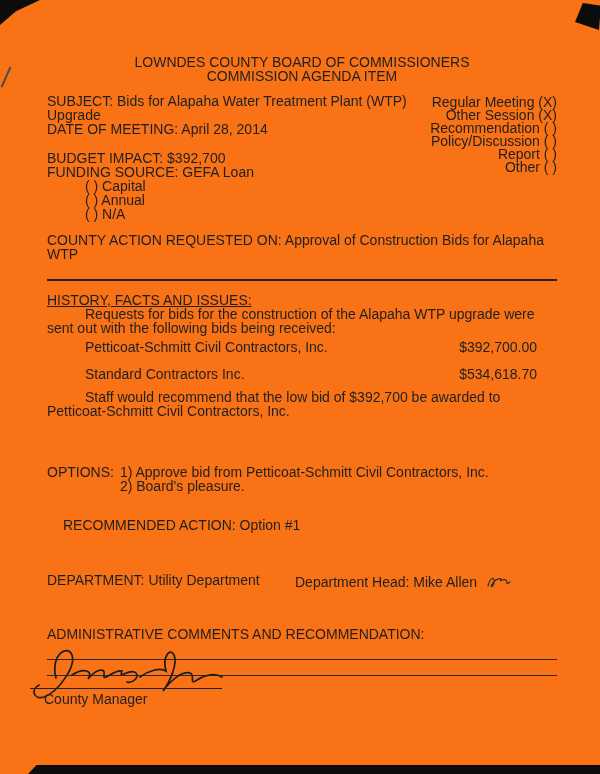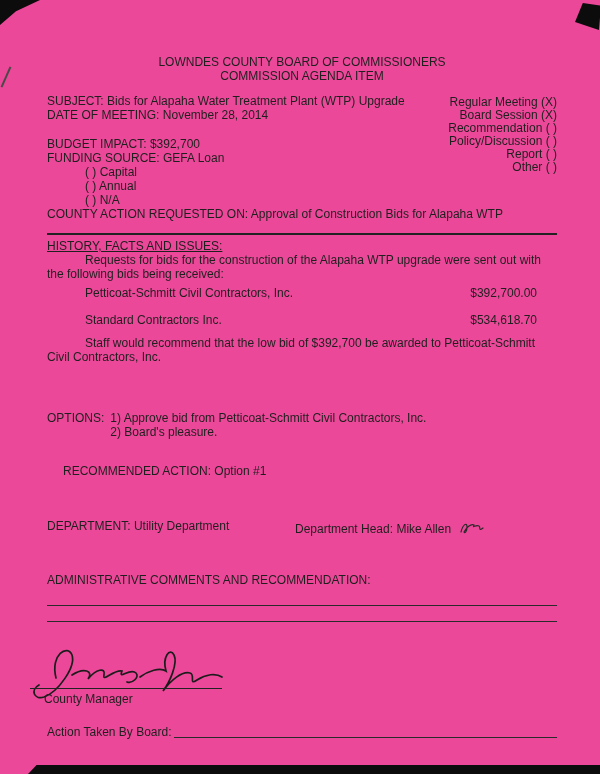--- a/index.html
+++ b/index.html
@@ -1,42 +1,43 @@
 <!DOCTYPE html>
 <html><head>
 <meta charset="utf-8">
 <style>
   html,body { margin:0; padding:0; background:#d9d8d4; }
   .page {
     position:relative;
     width:600px; height:774px;
     margin:0 auto;
-    background:#ec4899;
+    background:#f97316;
     font-family:"Liberation Sans", sans-serif;
-    font-size:12px;
+    font-size:14px;
     color:#1f1f1f;
     line-height:14px;
     overflow:hidden;
   }
   .content { position:absolute; top:0; left:47px; width:510px; }
   .center { text-align:center; }
   .hdr1 { margin-top:55px; }
   .meta-row { position:relative; margin-top:11px; }
   .left-block { width:390px; }
   .gap15 { margin-top:15px; }
   .indent1 { padding-left:38px; }
   .right-flags {
     position:absolute; top:2px; right:0;
     text-align:right; line-height:13px;
   }
   .county-action {
+    margin-top:12px;
     border-bottom:2px solid #222;
-    padding-bottom:12px;
+    padding-bottom:18px;
   }
-  .history-heading { margin-top:4px; text-decoration:underline; }
+  .history-heading { margin-top:12px; text-decoration:underline; }
   .para { margin:0; text-indent:38px; }
   .bid-row {
     display:flex; justify-content:space-between;
     padding-left:38px; padding-right:20px;
   }
   .bid1 { margin-top:5px; }
   .bid2 { margin-top:13px;gap:36px; }
   .staff { margin-top:9px; }
   .options-row { margin-top:47px; display:flex; }
   .options-row .lbl { margin-right:6px; white-space:nowrap; }
@@ -71,38 +72,38 @@
     <div class="center">COMMISSION AGENDA ITEM</div>
 
     <div class="meta-row">
       <div class="left-block">
         <div>
           <span>SUBJECT:</span>
           <span>Bids for Alapaha Water Treatment Plant (WTP) Upgrade</span>
         </div>
         <div>
           <span>DATE OF MEETING:</span>
-          <span>November 28, 2014</span>
+          <span>April 28, 2014</span>
         </div>
         <div class="gap15">
           <span>BUDGET IMPACT:</span>
           <span>$392,700</span>
         </div>
         <div>
           <span>FUNDING SOURCE:</span>
           <span>GEFA Loan</span>
         </div>
         <div class="indent1">( ) Capital</div>
         <div class="indent1">( ) Annual</div>
         <div class="indent1">( ) N/A</div>
       </div>
 
       <div class="right-flags">
         <div>Regular Meeting (X)</div>
-        <div>Board Session (X)</div>
+        <div>Other Session (X)</div>
         <div>Recommendation ( )</div>
         <div>Policy/Discussion ( )</div>
         <div>Report ( )</div>
         <div>Other ( )</div>
       </div>
     </div>
 
     <div class="county-action">
       <span>COUNTY ACTION REQUESTED ON:</span>
       <span>Approval of Construction Bids for Alapaha WTP</span>

